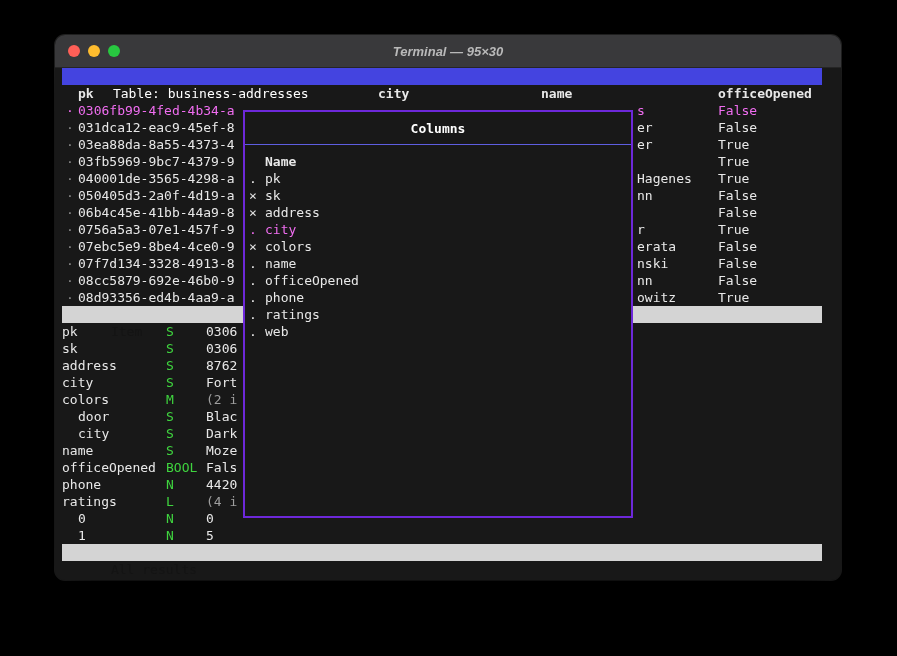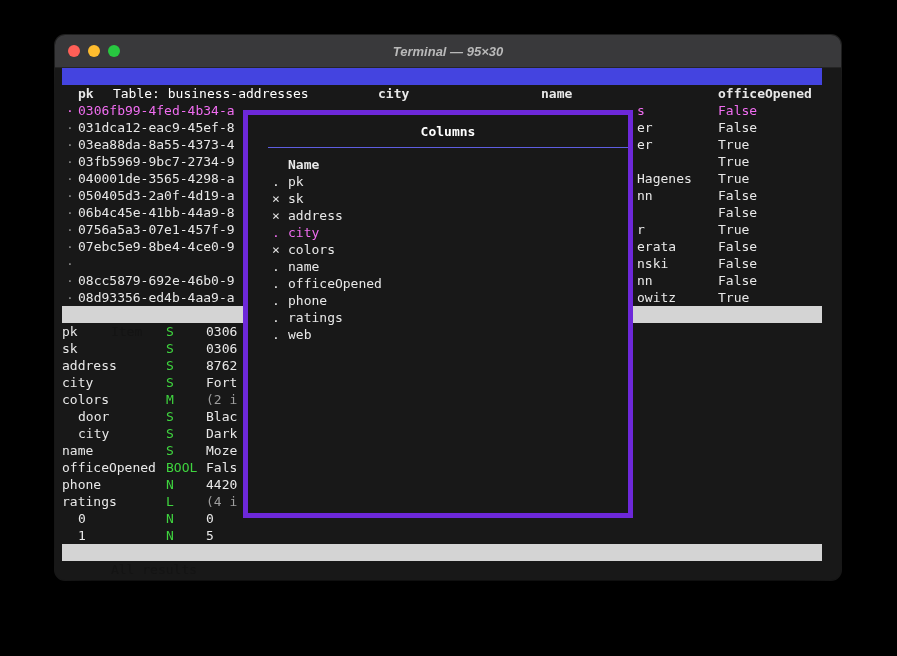--- a/index.html
+++ b/index.html
@@ -40,21 +40,21 @@
   .col-name { left:479px; }
   .col-frag { left:575px; }
   .col-office { left:656px; }
 
   .a-name { left:0; }
   .a-name.ind { left:16px; }
   .a-type { left:104px; }
   .a-val { left:144px; }
 
   .modal { position:absolute; left:181px; top:42px; width:390px; height:408px;
-           background:#181818; border:5px solid #6d28d9; z-index:10;padding-left:20px; }
+           background:#181818; border:2px solid #6d28d9; z-index:10; }
   .modal-title { height:33px; line-height:33px; text-align:center; color:#ffffff;
                  border-bottom:1px solid #5e5ee0; font-weight:bold; }
   .modal-body { position:relative; padding-top:8px; }
   .mrow { position:relative; height:17px; line-height:17px; }
   .m-marker { position:absolute; left:4px; top:0; }
   .m-label { position:absolute; left:20px; top:0; }
 </style>
 </head>
 <body>
 
@@ -94,21 +94,21 @@
       <span class="abs col-office">False</span>
     </div>
     <div class="trow" style="top:68px">
       <span class="abs col-bullet bullet-dim">·</span>
       <span class="abs col-pk">03ea88da-8a55-4373-4</span>
       <span class="abs col-frag">er</span>
       <span class="abs col-office">True</span>
     </div>
     <div class="trow" style="top:85px">
       <span class="abs col-bullet bullet-dim">·</span>
-      <span class="abs col-pk">03fb5969-9bc7-2734-9</span>
+      <span class="abs col-pk">03fb5969-9bc7-4379-9</span>
       <span class="abs col-frag"></span>
       <span class="abs col-office">True</span>
     </div>
     <div class="trow" style="top:102px">
       <span class="abs col-bullet bullet-dim">·</span>
       <span class="abs col-pk">040001de-3565-4298-a</span>
       <span class="abs col-frag">Hagenes</span>
       <span class="abs col-office">True</span>
     </div>
     <div class="trow" style="top:119px">
@@ -130,20 +130,21 @@
       <span class="abs col-office">True</span>
     </div>
     <div class="trow" style="top:170px">
       <span class="abs col-bullet bullet-dim">·</span>
       <span class="abs col-pk">07ebc5e9-8be4-4ce0-9</span>
       <span class="abs col-frag">erata</span>
       <span class="abs col-office">False</span>
     </div>
     <div class="trow" style="top:187px">
       <span class="abs col-bullet bullet-dim">·</span>
+      <span class="abs col-pk">07f7d134-3328-4913-8</span>
       <span class="abs col-frag">nski</span>
       <span class="abs col-office">False</span>
     </div>
     <div class="trow" style="top:204px">
       <span class="abs col-bullet bullet-dim">·</span>
       <span class="abs col-pk">08cc5879-692e-46b0-9</span>
       <span class="abs col-frag">nn</span>
       <span class="abs col-office">False</span>
     </div>
     <div class="trow" style="top:221px">

